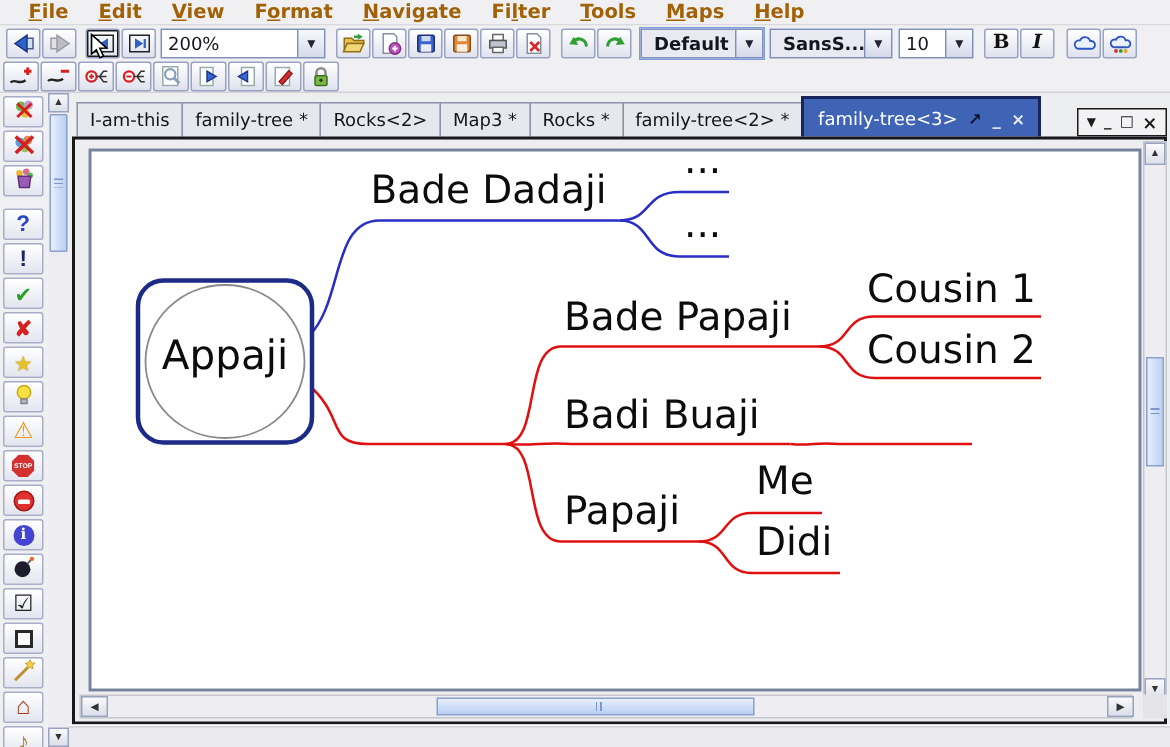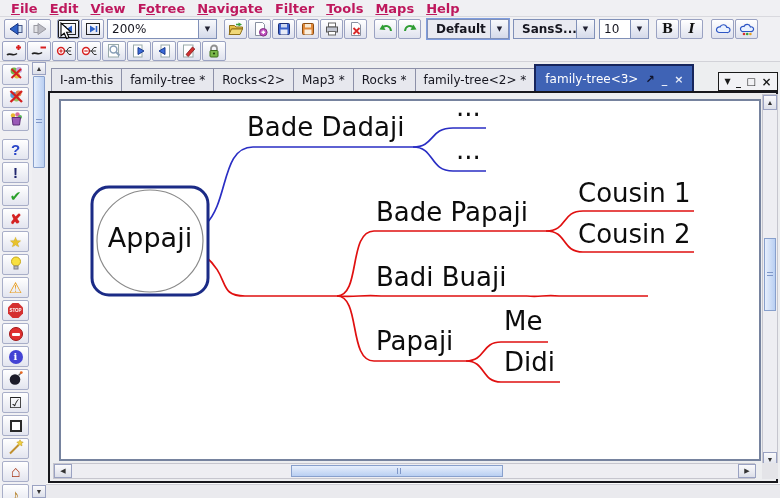--- a/index.html
+++ b/index.html
@@ -3,21 +3,21 @@
 <meta charset="utf-8">
 <style>
   html,body{margin:0;padding:0;background:#d8d8d8;}
   *{box-sizing:border-box;user-select:none;}
   #app{position:relative;width:780px;height:498px;background:#ececed;overflow:hidden;
        font-family:"DejaVu Sans","Liberation Sans",sans-serif;cursor:default;}
 
   
   .menubar{position:absolute;left:0;top:0;width:780px;height:17px;background:#f0f0f3;
            border-bottom:1px solid #d9d9de;display:flex;align-items:center;padding-left:5px;}
-  .menu-item{font-size:13px;font-weight:bold;color:#be185d;padding:0 6px;line-height:15px;white-space:nowrap;}
+  .menu-item{font-size:13px;font-weight:bold;color:#a16207;padding:0 6px;line-height:15px;white-space:nowrap;margin-left:8px;}
   .menu-item u{text-decoration:underline;}
 
   
   .toolbar{position:absolute;left:0;width:780px;background:#f0f0f3;display:flex;align-items:center;}
   #tb1{top:17px;height:23px;padding-left:4px;}
   #tb2{top:40px;height:22px;padding-left:2px;border-bottom:1px solid #d2d2d8;}
   .tbtn{width:23px;height:20px;min-width:23px;display:flex;align-items:center;justify-content:center;
         background:linear-gradient(#ffffff,#dfe2ee);border:1px solid #9aa2c2;border-radius:2px;margin-right:1px;padding:0;}
   .tbtn svg{display:block;}
   .tbtn.focusbox{outline:1.5px solid #1a1a1a;outline-offset:-2px;}
@@ -105,21 +105,21 @@
 </style>
 </head>
 <body>
 
 <div id="app">
 
   <div class="menubar">
     <span class="menu-item"><span></span><u>F</u><span>ile</span></span>
     <span class="menu-item"><span></span><u>E</u><span>dit</span></span>
     <span class="menu-item"><span></span><u>V</u><span>iew</span></span>
-    <span class="menu-item"><span>F</span><u>o</u><span>tree</span></span>
+    <span class="menu-item"><span>F</span><u>o</u><span>rmat</span></span>
     <span class="menu-item"><span></span><u>N</u><span>avigate</span></span>
     <span class="menu-item"><span>Fi</span><u>l</u><span>ter</span></span>
     <span class="menu-item"><span></span><u>T</u><span>ools</span></span>
     <span class="menu-item"><span></span><u>M</u><span>aps</span></span>
     <span class="menu-item"><span></span><u>H</u><span>elp</span></span>
   </div>
 
   <div class="toolbar" id="tb1">
     <button class="tbtn">
         <span>

